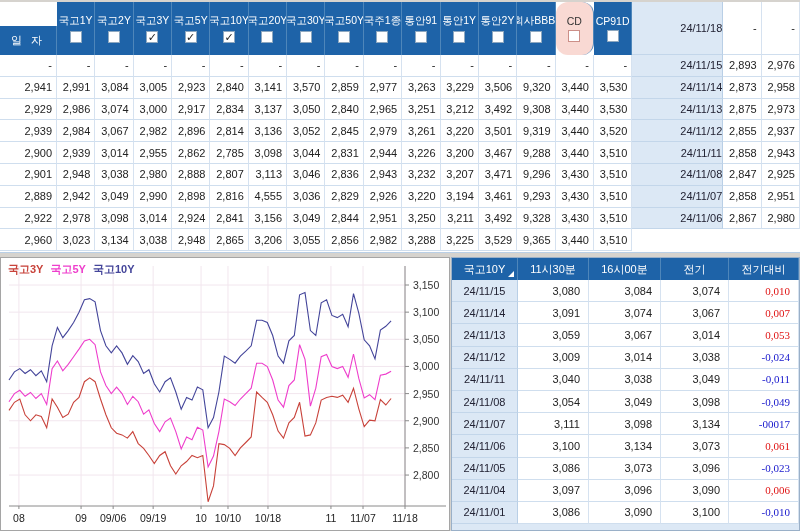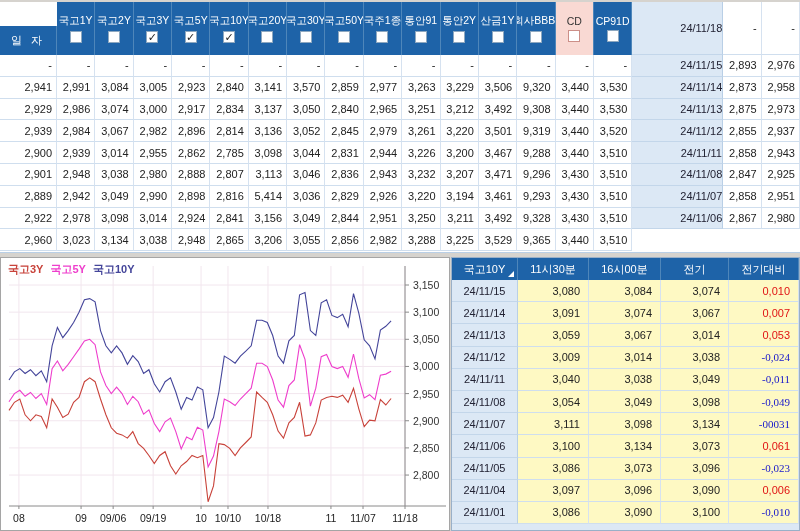--- a/index.html
+++ b/index.html
@@ -11,21 +11,21 @@
     position:absolute; top:2px; left:0; width:800px; height:251px;
     display:grid; grid-template-columns:57px repeat(18, 1fr);
     grid-template-rows:53px repeat(9, 21.8px);
     background:#fff; border-bottom:1px solid #b9cfe6;
   }
   .th {
     background:#1e63a8; color:#fff; font-size:10.5px; white-space:nowrap; overflow:hidden;
     display:flex; flex-direction:column; align-items:center; justify-content:center; gap:3px;
     border-right:1px solid #4e86ba; cursor:default;
   }
-  .th.hl { background:#f9d9d3; color:#333; }
+  .th.hl { background:#f9d9d3; color:#333;border-radius:12px; }
   .th-date { background:#1e63a8; color:#fff; font-size:11px; letter-spacing:3px;
     display:flex; align-items:center; justify-content:center; border-right:1px solid #4e86ba;margin-top:24px; }
   .cb { width:12px; height:12px; background:#fff; border:1px solid #8ea8c0;
         font-size:11px; line-height:10px; text-align:center; color:#222; cursor:pointer; }
   .th.hl .cb { border-color:#cc8f88; }
   .td-date { background:#dce8f5; color:#223; font-size:11px;
     display:flex; align-items:center; justify-content:center;
     border-right:1px solid #b9cfe6; border-bottom:1px solid #c3d6ea;padding-left:48px; }
   .td { background:#fff; color:#222; font-size:11px;
     display:flex; align-items:center; justify-content:flex-end; padding-right:4px;
@@ -45,24 +45,24 @@
     grid-template-rows:22px repeat(11, 22.2px);
     background:#dce8f5; border:1px solid #9ab0c8; }
   .qh { background:#1e63a8; color:#fff; font-size:11px; position:relative;
     display:flex; align-items:center; justify-content:center;
     border-right:1px solid #4e86ba; cursor:default; white-space:nowrap; }
   .sort-tri { position:absolute; right:3px; bottom:3px; width:0; height:0;
     border-left:6px solid transparent; border-bottom:6px solid #fff; }
   .qd-date { background:#dce8f5; color:#223; font-size:11px;
     display:flex; align-items:center; justify-content:center;
     border-right:1px solid #b9cfe6; border-bottom:1px solid #c3d6ea; }
-  .qd { background:#fef9c3; color:#222; font-size:11px;
+  .qd { background:#ffffff; color:#222; font-size:11px;
     display:flex; align-items:center; justify-content:flex-end; padding-right:8px;
     border-right:1px solid #d6e2f0; border-bottom:1px solid #cfdeee; white-space:nowrap; }
-  .qd.up { color:#e01414; }
+  .qd.up { color:#e01414;font-family:Liberation Serif, serif; }
   .qd.down { color:#1616cc;font-family:Liberation Serif, serif; }
 </style>
 </head>
 <body>
 
 <div class="screen">
 
   <div class="top-table">
     <div class="th-date">일 자</div>
 
@@ -100,25 +100,25 @@
       </div>
       <div class="th">
         <span>국주1종</span>
         <div class="cb"></div>
       </div>
       <div class="th">
         <span>통안91</span>
         <div class="cb"></div>
       </div>
       <div class="th">
+        <span>통안1Y</span>
+        <div class="cb"></div>
+      </div>
+      <div class="th">
         <span>통안2Y</span>
-        <div class="cb"></div>
-      </div>
-      <div class="th">
-        <span>산금1Y</span>
         <div class="cb"></div>
       </div>
       <div class="th">
         <span>회사BBB-</span>
         <div class="cb"></div>
       </div>
       <div class="th hl">
         <span>CD</span>
         <div class="cb"></div>
       </div>
@@ -242,21 +242,21 @@
       <div class="td">3,510</div>
       <div class="td-date">24/11/08</div>
       <div class="td">2,847</div>
       <div class="td">2,925</div>
       <div class="td">2,889</div>
       <div class="td">2,942</div>
       <div class="td">3,049</div>
       <div class="td">2,990</div>
       <div class="td">2,898</div>
       <div class="td">2,816</div>
-      <div class="td">5,414</div>
+      <div class="td">4,555</div>
       <div class="td">3,036</div>
       <div class="td">2,829</div>
       <div class="td">2,926</div>
       <div class="td">3,220</div>
       <div class="td">3,194</div>
       <div class="td">3,461</div>
       <div class="td">9,293</div>
       <div class="td">3,430</div>
       <div class="td">3,510</div>
       <div class="td-date">24/11/07</div>
@@ -403,21 +403,21 @@
       <div class="qd down">-0,011</div>
       <div class="qd-date">24/11/08</div>
       <div class="qd">3,054</div>
       <div class="qd">3,049</div>
       <div class="qd">3,098</div>
       <div class="qd down">-0,049</div>
       <div class="qd-date">24/11/07</div>
       <div class="qd">3,111</div>
       <div class="qd">3,098</div>
       <div class="qd">3,134</div>
-      <div class="qd down">-00031</div>
+      <div class="qd down">-00017</div>
       <div class="qd-date">24/11/06</div>
       <div class="qd">3,100</div>
       <div class="qd">3,134</div>
       <div class="qd">3,073</div>
       <div class="qd up">0,061</div>
       <div class="qd-date">24/11/05</div>
       <div class="qd">3,086</div>
       <div class="qd">3,073</div>
       <div class="qd">3,096</div>
       <div class="qd down">-0,023</div>

